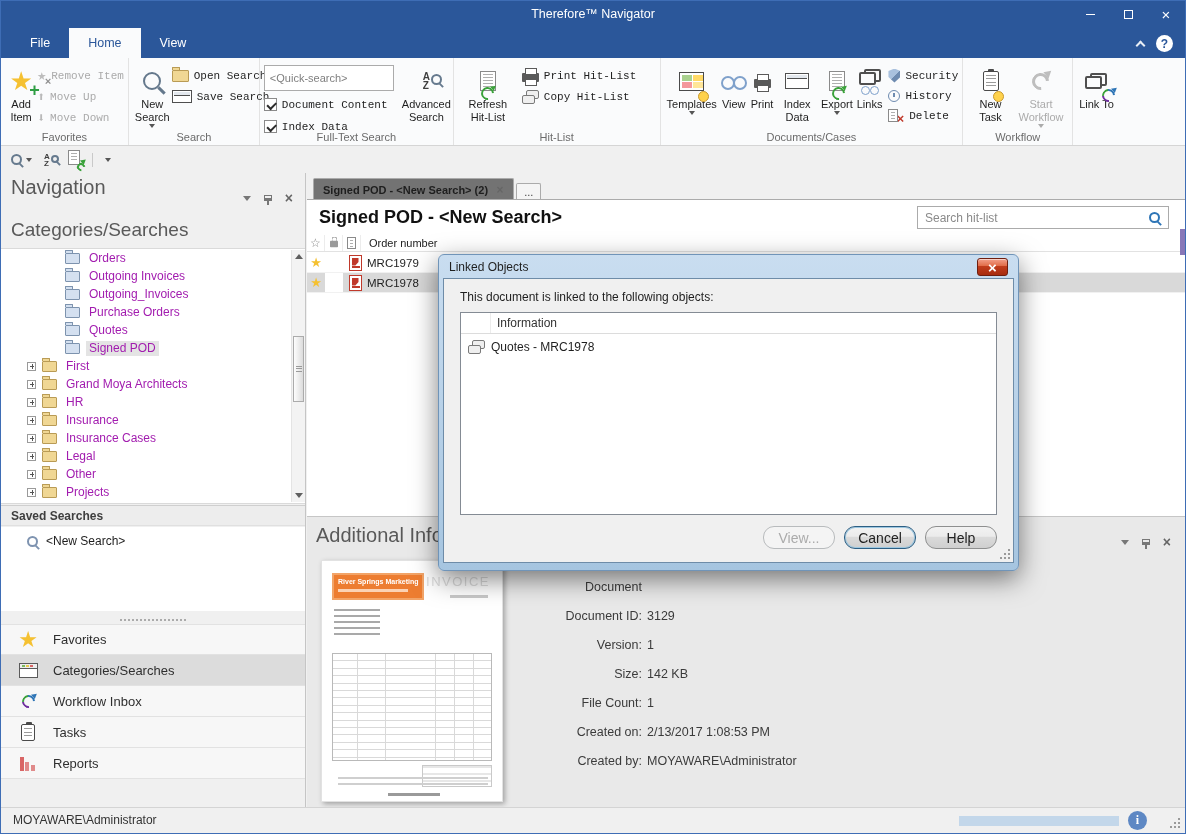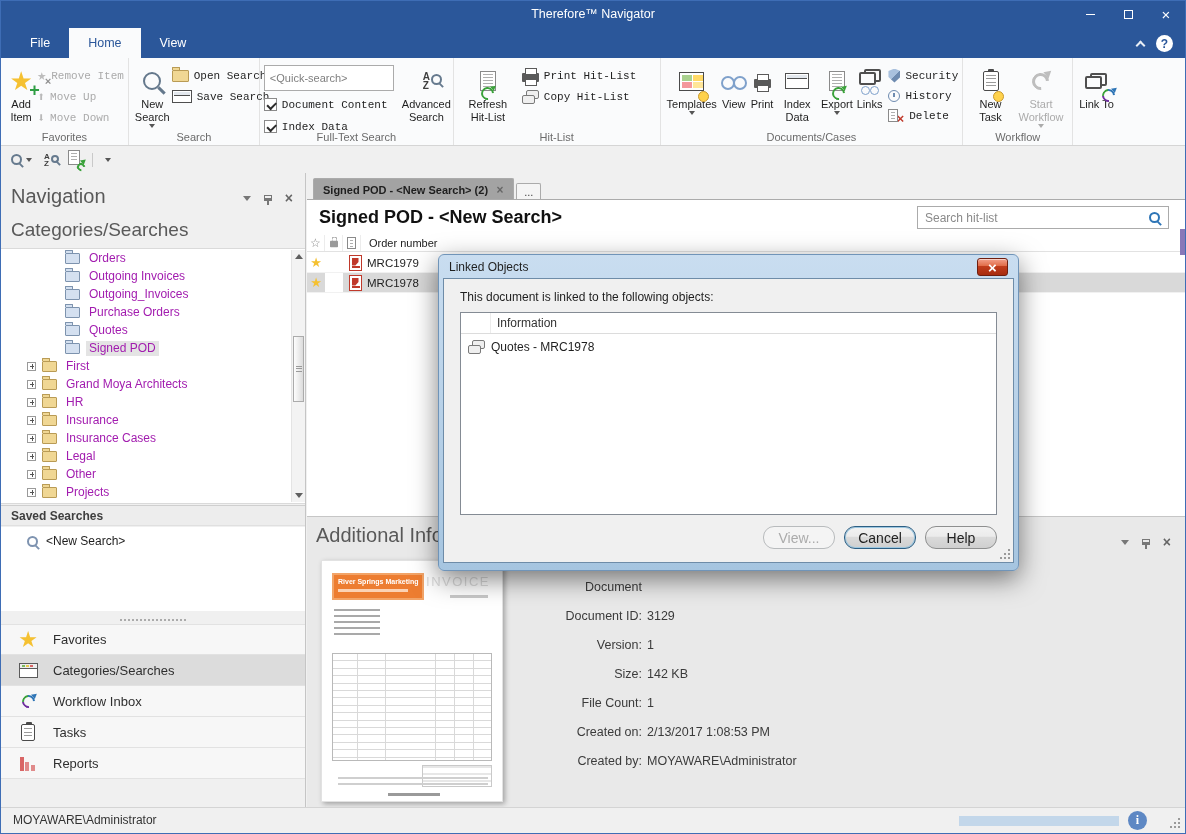--- a/index.html
+++ b/index.html
@@ -129,21 +129,21 @@
   .qinput { width:130px; height:19px; border:1px solid #ABABAB; background:#FFF; font-size:11px; padding:12px 5px; font-family:"Liberation Sans",sans-serif; color:#333; }
   .qinput::placeholder { color:#7F7F7F; }
 
   
   #quickbar { position:absolute; top:145px; left:0; right:0; height:27px; background:#F0F0F0; display:flex; align-items:center; gap:12px; padding-left:10px; }
   .qsep { width:1px; height:14px; background:#C9C9C9; }
 
   
   #leftpanel { position:absolute; top:172px; left:0; width:305px; bottom:26px; background:#F0F0F0; border-right:1px solid #C5C5C5; }
   .pane-title { font-size:20px; color:#595959; }
-  #nav-title { position:absolute; top:12px; left:10px;text-align:right; }
+  #nav-title { position:absolute; top:3px; left:10px;text-align:right; }
   #nav-controls { position:absolute; top:16px; right:12px; display:flex; gap:13px; align-items:center; }
   #cat-title { position:absolute; top:46px; left:10px; font-size:19px; color:#595959; }
   #treebox { position:absolute; top:75px; left:0; right:0; height:256px; background:#FFF; border-top:1px solid #DADADA; border-bottom:1px solid #DADADA; }
   .trow { height:18px; display:flex; align-items:center; gap:6px; font-size:12px; color:#a21caf; }
   .tchild { padding-left:64px; }
   .tfolder { padding-left:26px; }
   .trow.selected .tlbl { background:#E4E4E4; }
   .tlbl { padding:0 3px; line-height:15px; }
   .exp { width:9px; height:9px; border:1px solid #9A9A9A; background:#FFF; display:inline-block; position:relative; flex:0 0 auto; }
   .exp::before { content:""; position:absolute; left:1.5px; top:3.5px; width:4.5px; height:1px; background:#555; }
@@ -167,21 +167,21 @@
   
   #statusbar { position:absolute; left:0; right:0; bottom:0; height:26px; background:#F0F0F0; border-top:1px solid #D4D4D4; font-size:12px; color:#333; }
   #status-user { position:absolute; left:12px; top:5px; }
   #status-progress { position:absolute; right:66px; top:8px; width:160px; height:10px; background:#C3D7EA; }
   #status-info { position:absolute; right:38px; top:3px; width:19px; height:19px; border-radius:50%; background:#5E88C4; color:#FFF; font-weight:bold; font-size:12px; display:flex; align-items:center; justify-content:center; font-family:"Liberation Serif",serif; }
   #status-grip { position:absolute; right:5px; bottom:5px; }
 
   
   #main { position:absolute; top:172px; left:306px; right:0; bottom:26px; background:#F0F0F0; }
   #maintabs { position:absolute; left:6px; top:5px; height:22px; display:flex; align-items:flex-end; gap:2px; }
-  .mtab { background:#a3a3a3; border:1px solid #ABABAB; border-bottom:none; height:22px; display:flex; align-items:center; gap:8px; padding:0 9px; font-size:11px; font-weight:bold; color:#1E1E1E; border-radius:2px 2px 0 0; }
+  .mtab { background:#737373; border:1px solid #ABABAB; border-bottom:none; height:22px; display:flex; align-items:center; gap:8px; padding:0 9px; font-size:11px; font-weight:bold; color:#1E1E1E; border-radius:2px 2px 0 0; }
   .mtab-more { background:#F5F5F5; border:1px solid #ABABAB; border-bottom:none; height:17px; padding:0 7px; font-size:11px; color:#444; display:flex; align-items:center; border-radius:2px 2px 0 0; }
   #maincontent { position:absolute; top:26px; left:0; right:0; height:317px; background:#FFF; border-top:1px solid #ABABAB; }
   #main-title { position:absolute; left:12px; top:7px; font-size:18px; font-weight:bold; color:#111; }
   #hitsearch { position:absolute; right:16px; top:6px; width:252px; height:23px; border:1px solid #ABABAB; background:#FFF; display:flex; align-items:center; }
   #hitsearch input { flex:1; border:none; outline:none; font-size:12px; padding:0 7px; font-family:"Liberation Sans",sans-serif; color:#333; background:transparent; }
   #hitsearch input::placeholder { color:#8A8A8A; }
   #hitsearch .mag-12 { margin-right:8px; }
   #hl-header { position:absolute; top:35px; left:0; right:0; height:17px; border-bottom:1px solid #E2E2E2; display:flex; align-items:center; font-size:11px; color:#222; }
   .hl-iconcol { width:18px; display:flex; justify-content:center; border-right:1px solid #ECECEC; height:100%; align-items:center; }
   #hl-header .coltext { padding-left:8px; }

